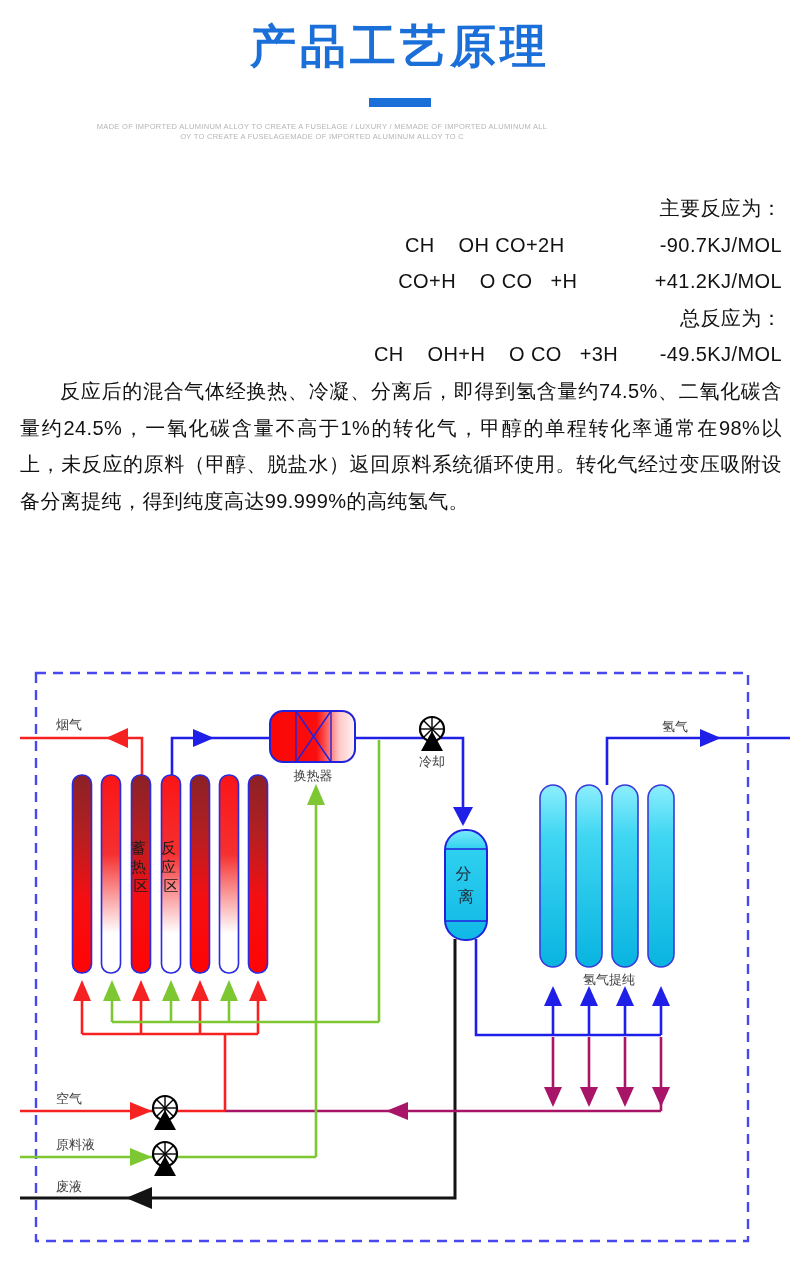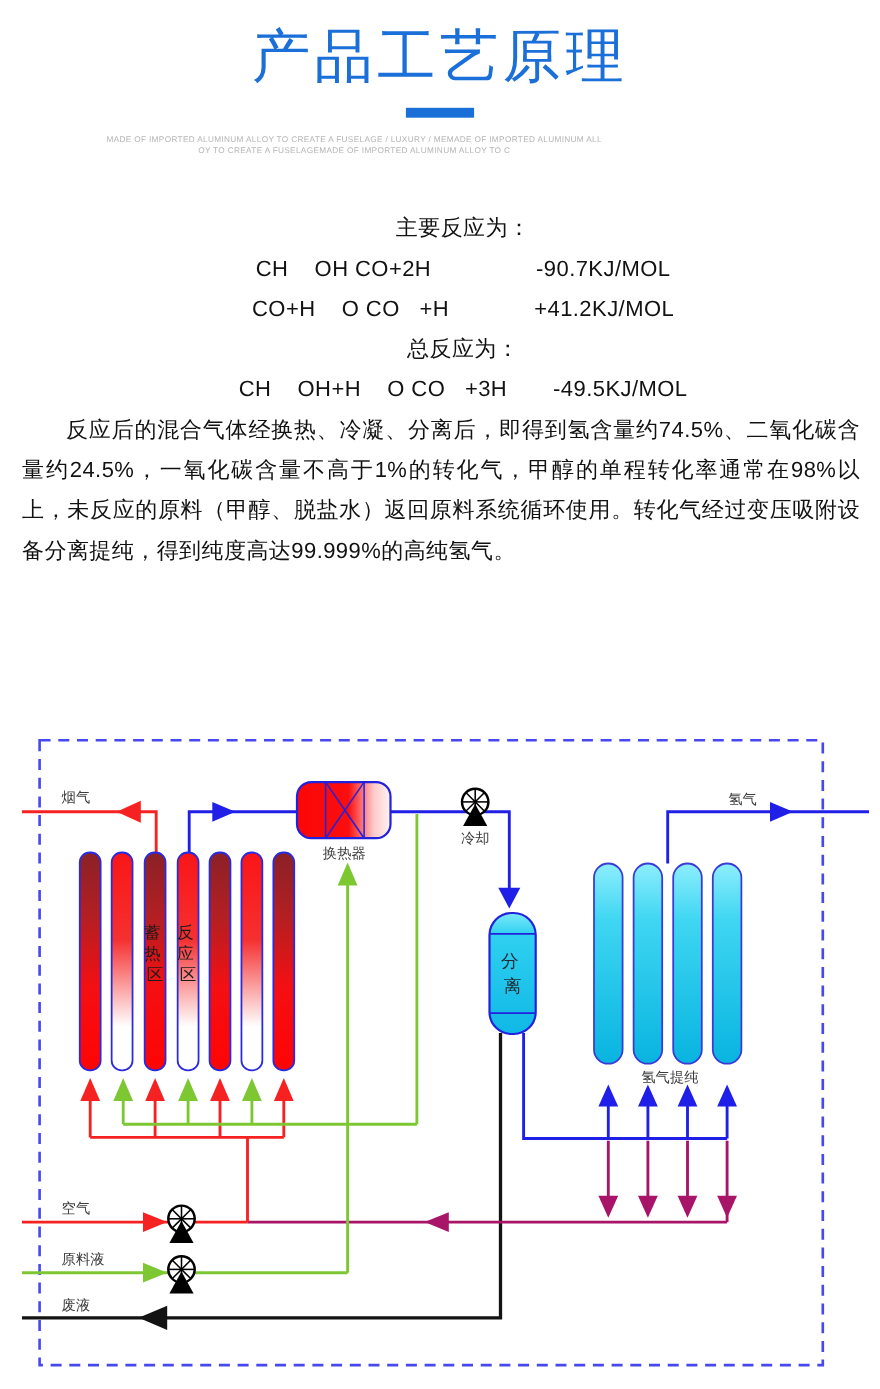--- a/index.html
+++ b/index.html
@@ -2,36 +2,36 @@
 <html><head>
 <meta charset="utf-8">
 <style>
   html,body{margin:0;padding:0;}
   body{
     width:800px;height:1263px;position:relative;background:#ffffff;
     font-family:"Liberation Sans","DejaVu Sans",sans-serif;overflow:hidden;
   }
   .page-title{
     position:absolute;top:16px;left:0;width:800px;text-align:center;
-    font-size:53px;font-weight:normal;color:#1b6fd8;letter-spacing:4px;
+    font-size:46px;font-weight:bold;color:#1b6fd8;letter-spacing:4px;
   }
   .title-underline{
     position:absolute;top:98px;left:369px;width:62px;height:9px;background:#1b6fd8;
   }
   .subtitle{
     position:absolute;top:122px;left:0;width:644px;text-align:center;
     font-size:7.5px;line-height:10px;color:#b5b5b5;letter-spacing:.3px;
   }
   .doc-text{
     position:absolute;top:190px;left:20px;width:762px;
     font-size:20px;line-height:36.6px;color:#121212;text-align:justify;
     letter-spacing:.4px;
   }
   .doc-text p{margin:0;text-indent:2em;}
-  .doc-text .eq{margin:0;text-indent:2em;text-align:center;white-space:nowrap;}
+  .doc-text .eq{margin:0;text-indent:2em;text-align:right;white-space:nowrap;}
   .diagram-svg{position:absolute;top:670px;left:0;}
   .dlabel{font-size:13px;fill:#3c3c3c;font-family:"DejaVu Serif",serif;}
   .tube-label{font-size:15px;fill:#1b1b1b;font-family:"DejaVu Serif",serif;}
   .sep-label{font-size:16px;fill:#1f2a33;font-family:"DejaVu Serif",serif;}
 </style>
 </head>
 <body>
 
 <div class="page-title">产品工艺原理</div>
 <div class="title-underline"></div>

